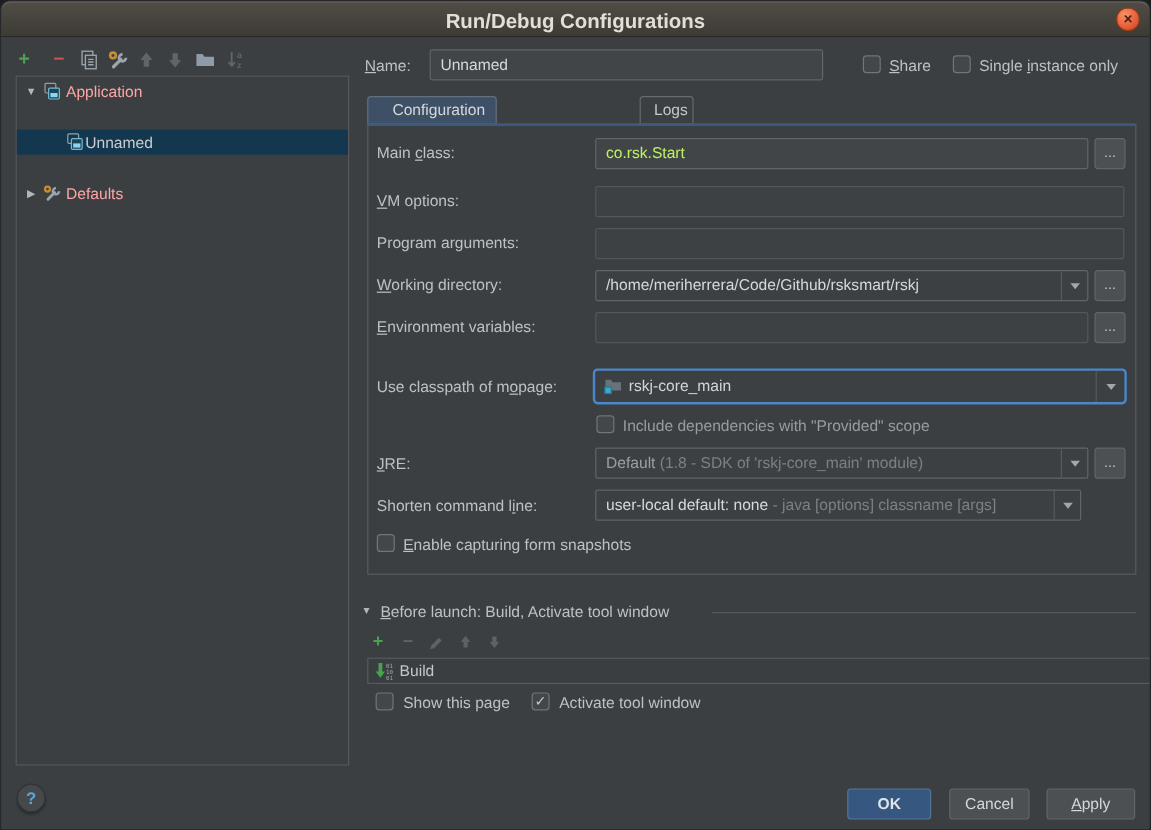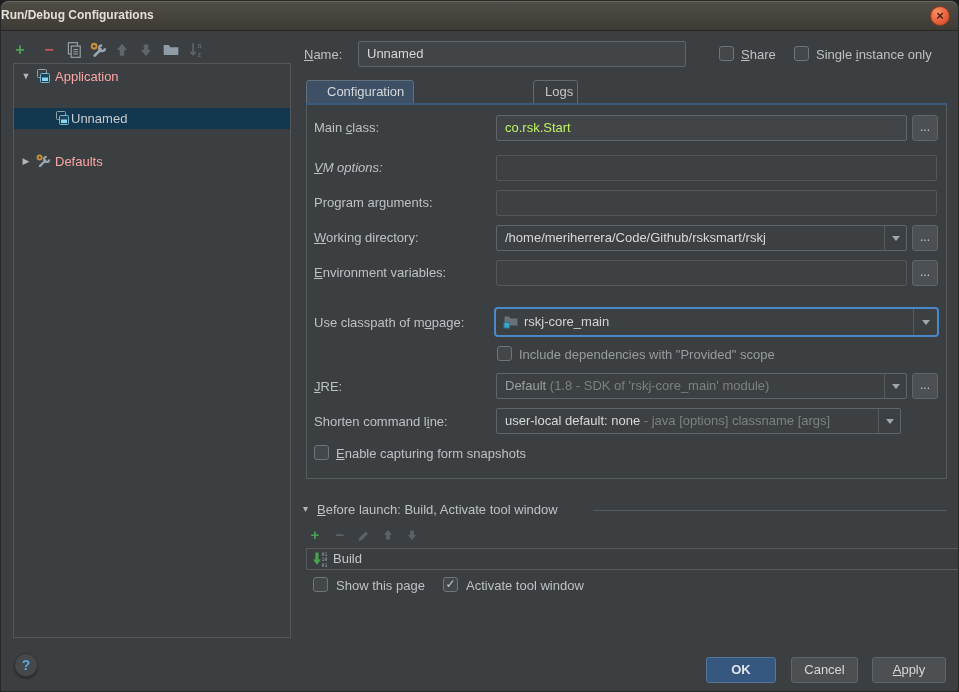--- a/index.html
+++ b/index.html
@@ -10,22 +10,22 @@
     background:#3c3f41; border-radius:8px 8px 2px 2px; border:1px solid #26282a;
   }
   
   #titlebar {
     position:absolute; left:0; top:0; width:100%; height:30px;
     background:linear-gradient(#504c46,#3e3a35);
     border-bottom:1px solid #2b2824; border-radius:8px 8px 0 0;
     box-shadow:inset 0 1px 0 #6b665e;
   }
   #title-text {
-    position:absolute; width:100%; top:7px;
-    color:#e3dfd7; font-weight:bold; font-size:12px;
+    position:absolute; width:100%; text-align:center; top:7px;
+    color:#e3dfd7; font-weight:bold; font-size:17px;
   }
   #close-btn {
     position:absolute; right:8px; top:5px; width:20px; height:20px; border-radius:50%;
     background:radial-gradient(circle at 35% 30%, #f79266, #e8603c 55%, #c34a1e);
     border:1px solid #8f3c18; color:#4a2113; font-weight:bold; font-size:13px;
     text-align:center; line-height:18px; cursor:pointer;
   }
   
   .tb-icon { position:absolute; top:40px; width:18px; height:18px; text-align:center; font-size:16px; font-weight:bold; line-height:18px; }
   
@@ -195,21 +195,21 @@
   <div class="tab active" style="left:305px; width:108px;">Configuration</div>
   <div class="tab" style="left:532px; width:45px;">Logs</div>
 
   <div id="tab-pane"></div>
   <div id="tab-pane-topline"></div>
 
   <span class="label" style="left:313px; top:119px;"><span>Main </span><span class="mn">c</span><span>lass:</span></span>
   <div class="field" style="left:495px; top:114px; width:411px; color:#bef264;">co.rsk.Start</div>
   <div class="browse-btn" style="left:911px; top:114px;">...</div>
 
-  <span class="label" style="left:313px; top:159px;font-style:italic;"><span class="mn">V</span><span>M options:</span></span>
+  <span class="label" style="left:313px; top:159px;"><span class="mn">V</span><span>M options:</span></span>
   <div class="field empty" style="left:495px; top:154px; width:441px;"></div>
 
   <span class="label" style="left:313px; top:194px;"><span>Program ar</span><span class="mn">g</span><span>uments:</span></span>
   <div class="field empty" style="left:495px; top:189px; width:441px;"></div>
 
   <span class="label" style="left:313px; top:229px;"><span class="mn">W</span><span>orking directory:</span></span>
   <div class="field combo" style="left:495px; top:224px; width:411px;">
     <span>/home/meriherrera/Code/Github/rsksmart/rskj</span>
     <span class="arrow-box">
         <span class="tri-down"></span>

